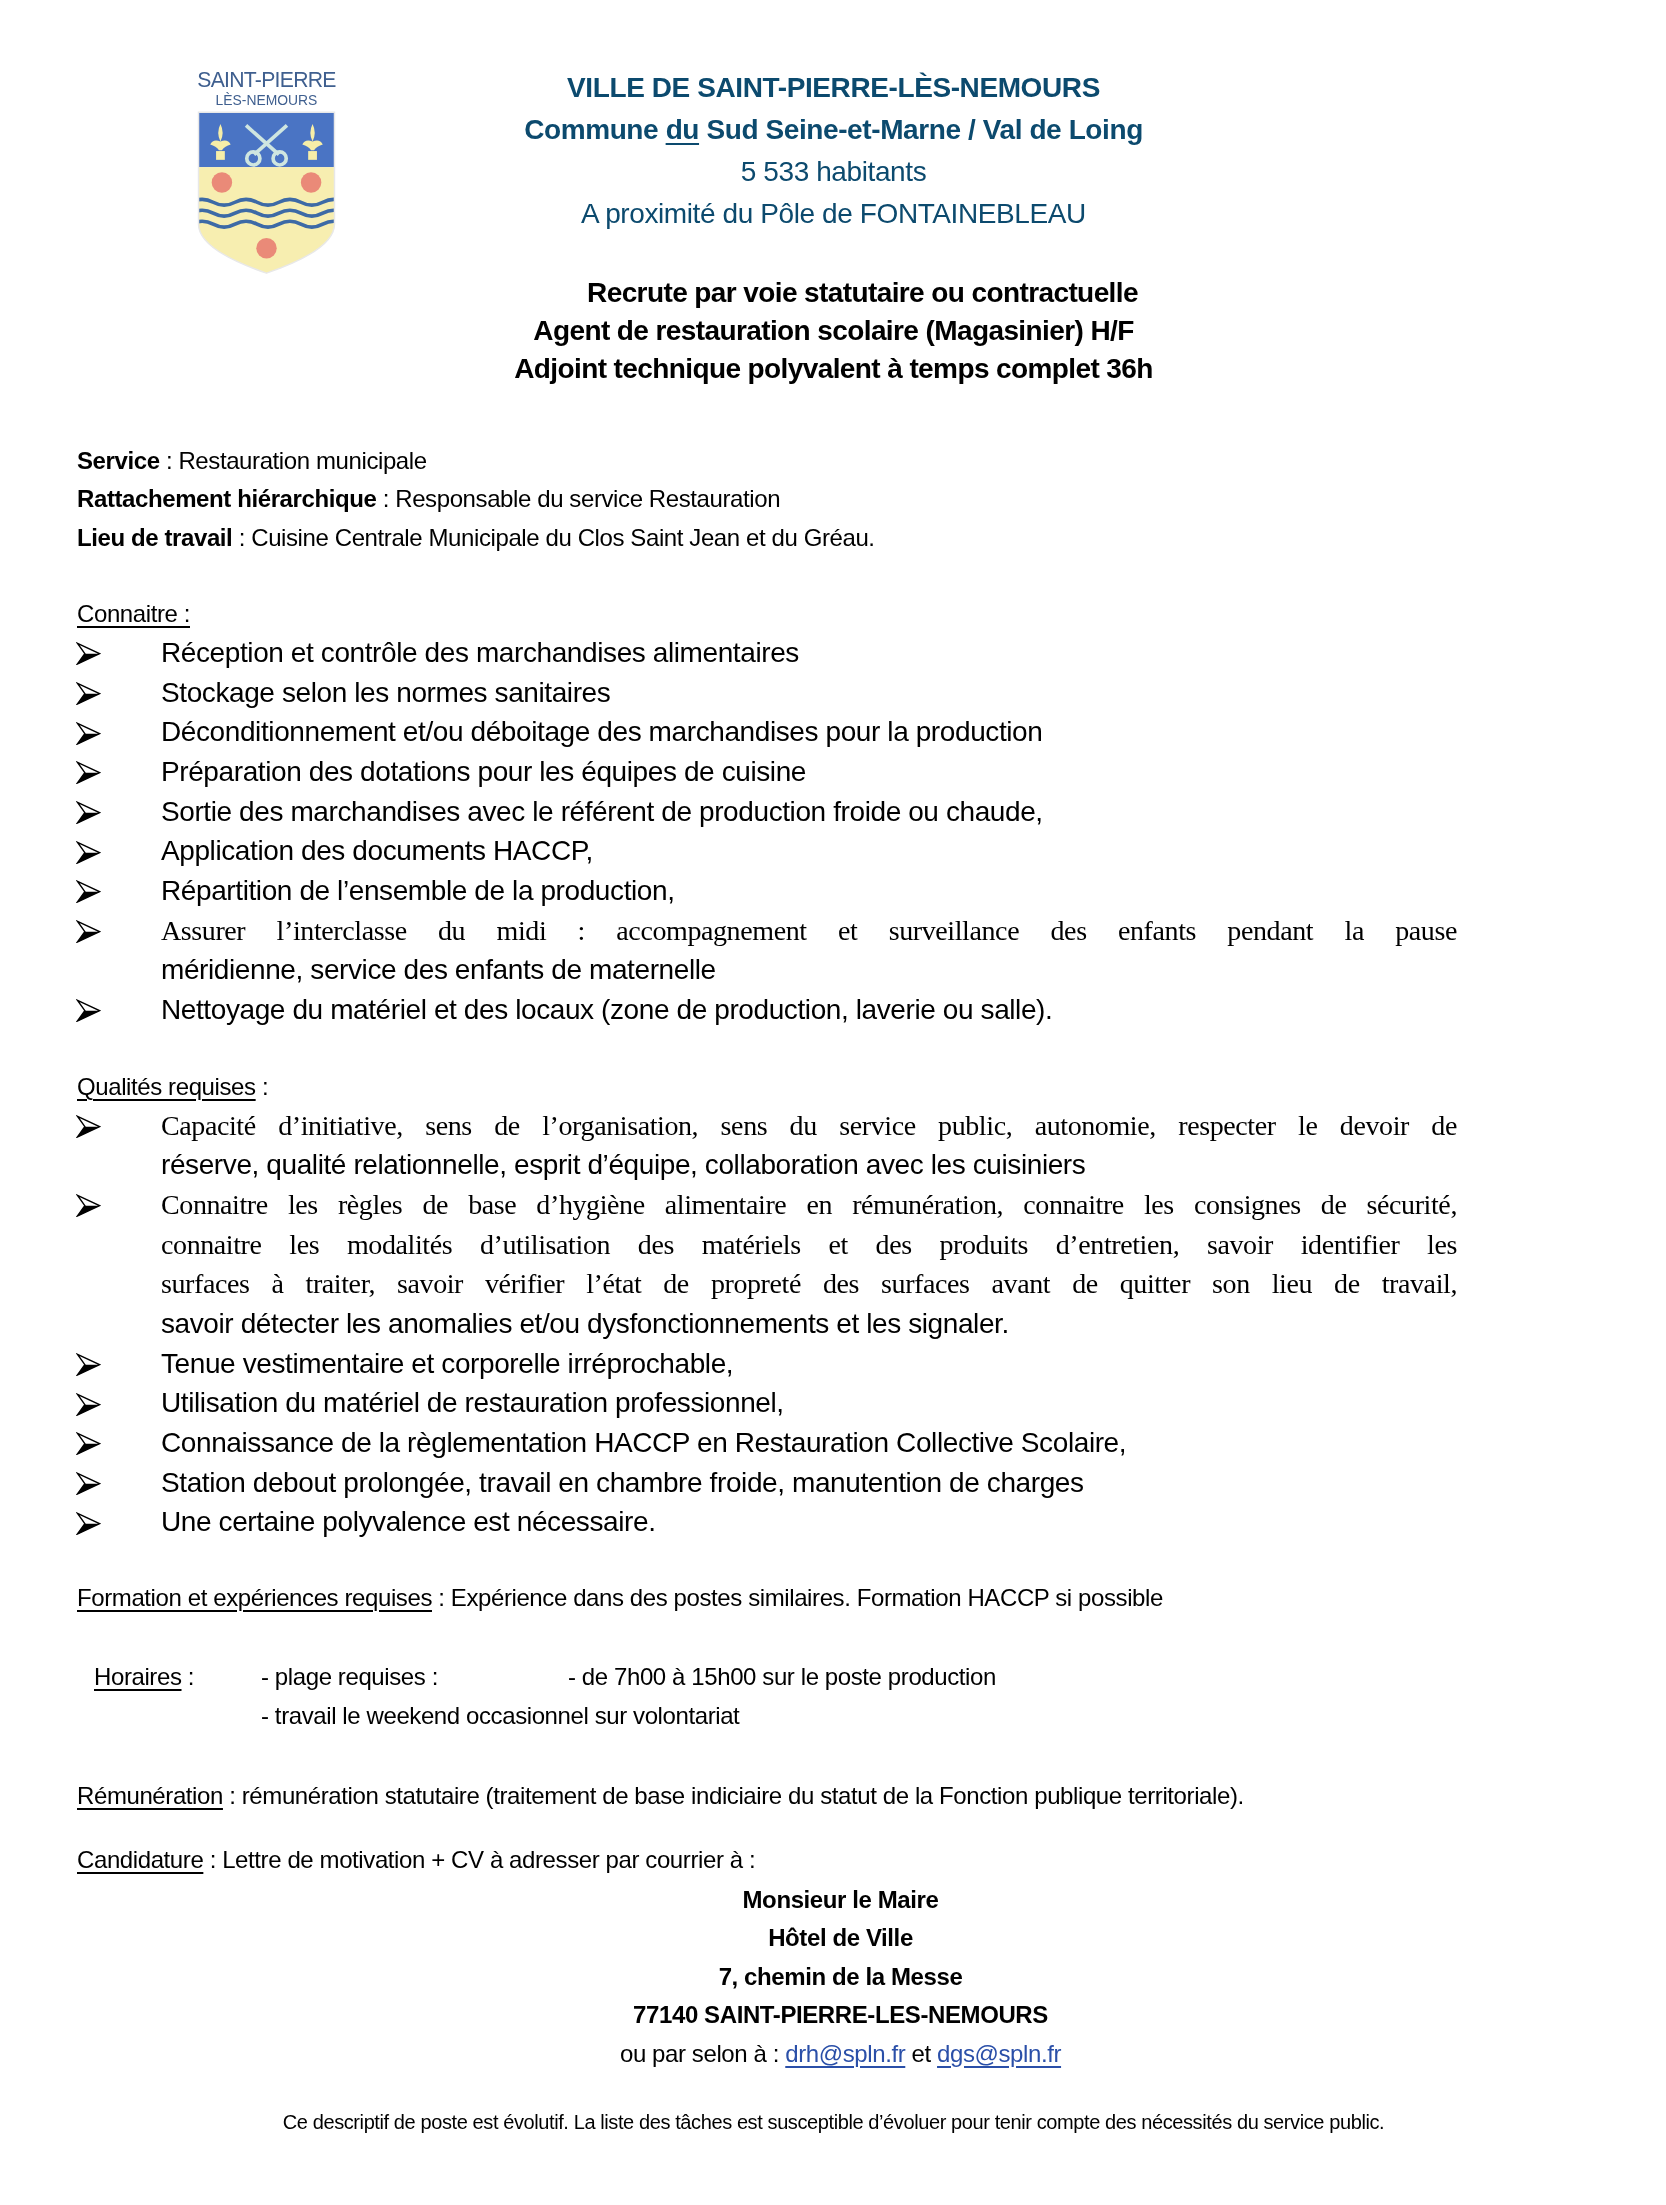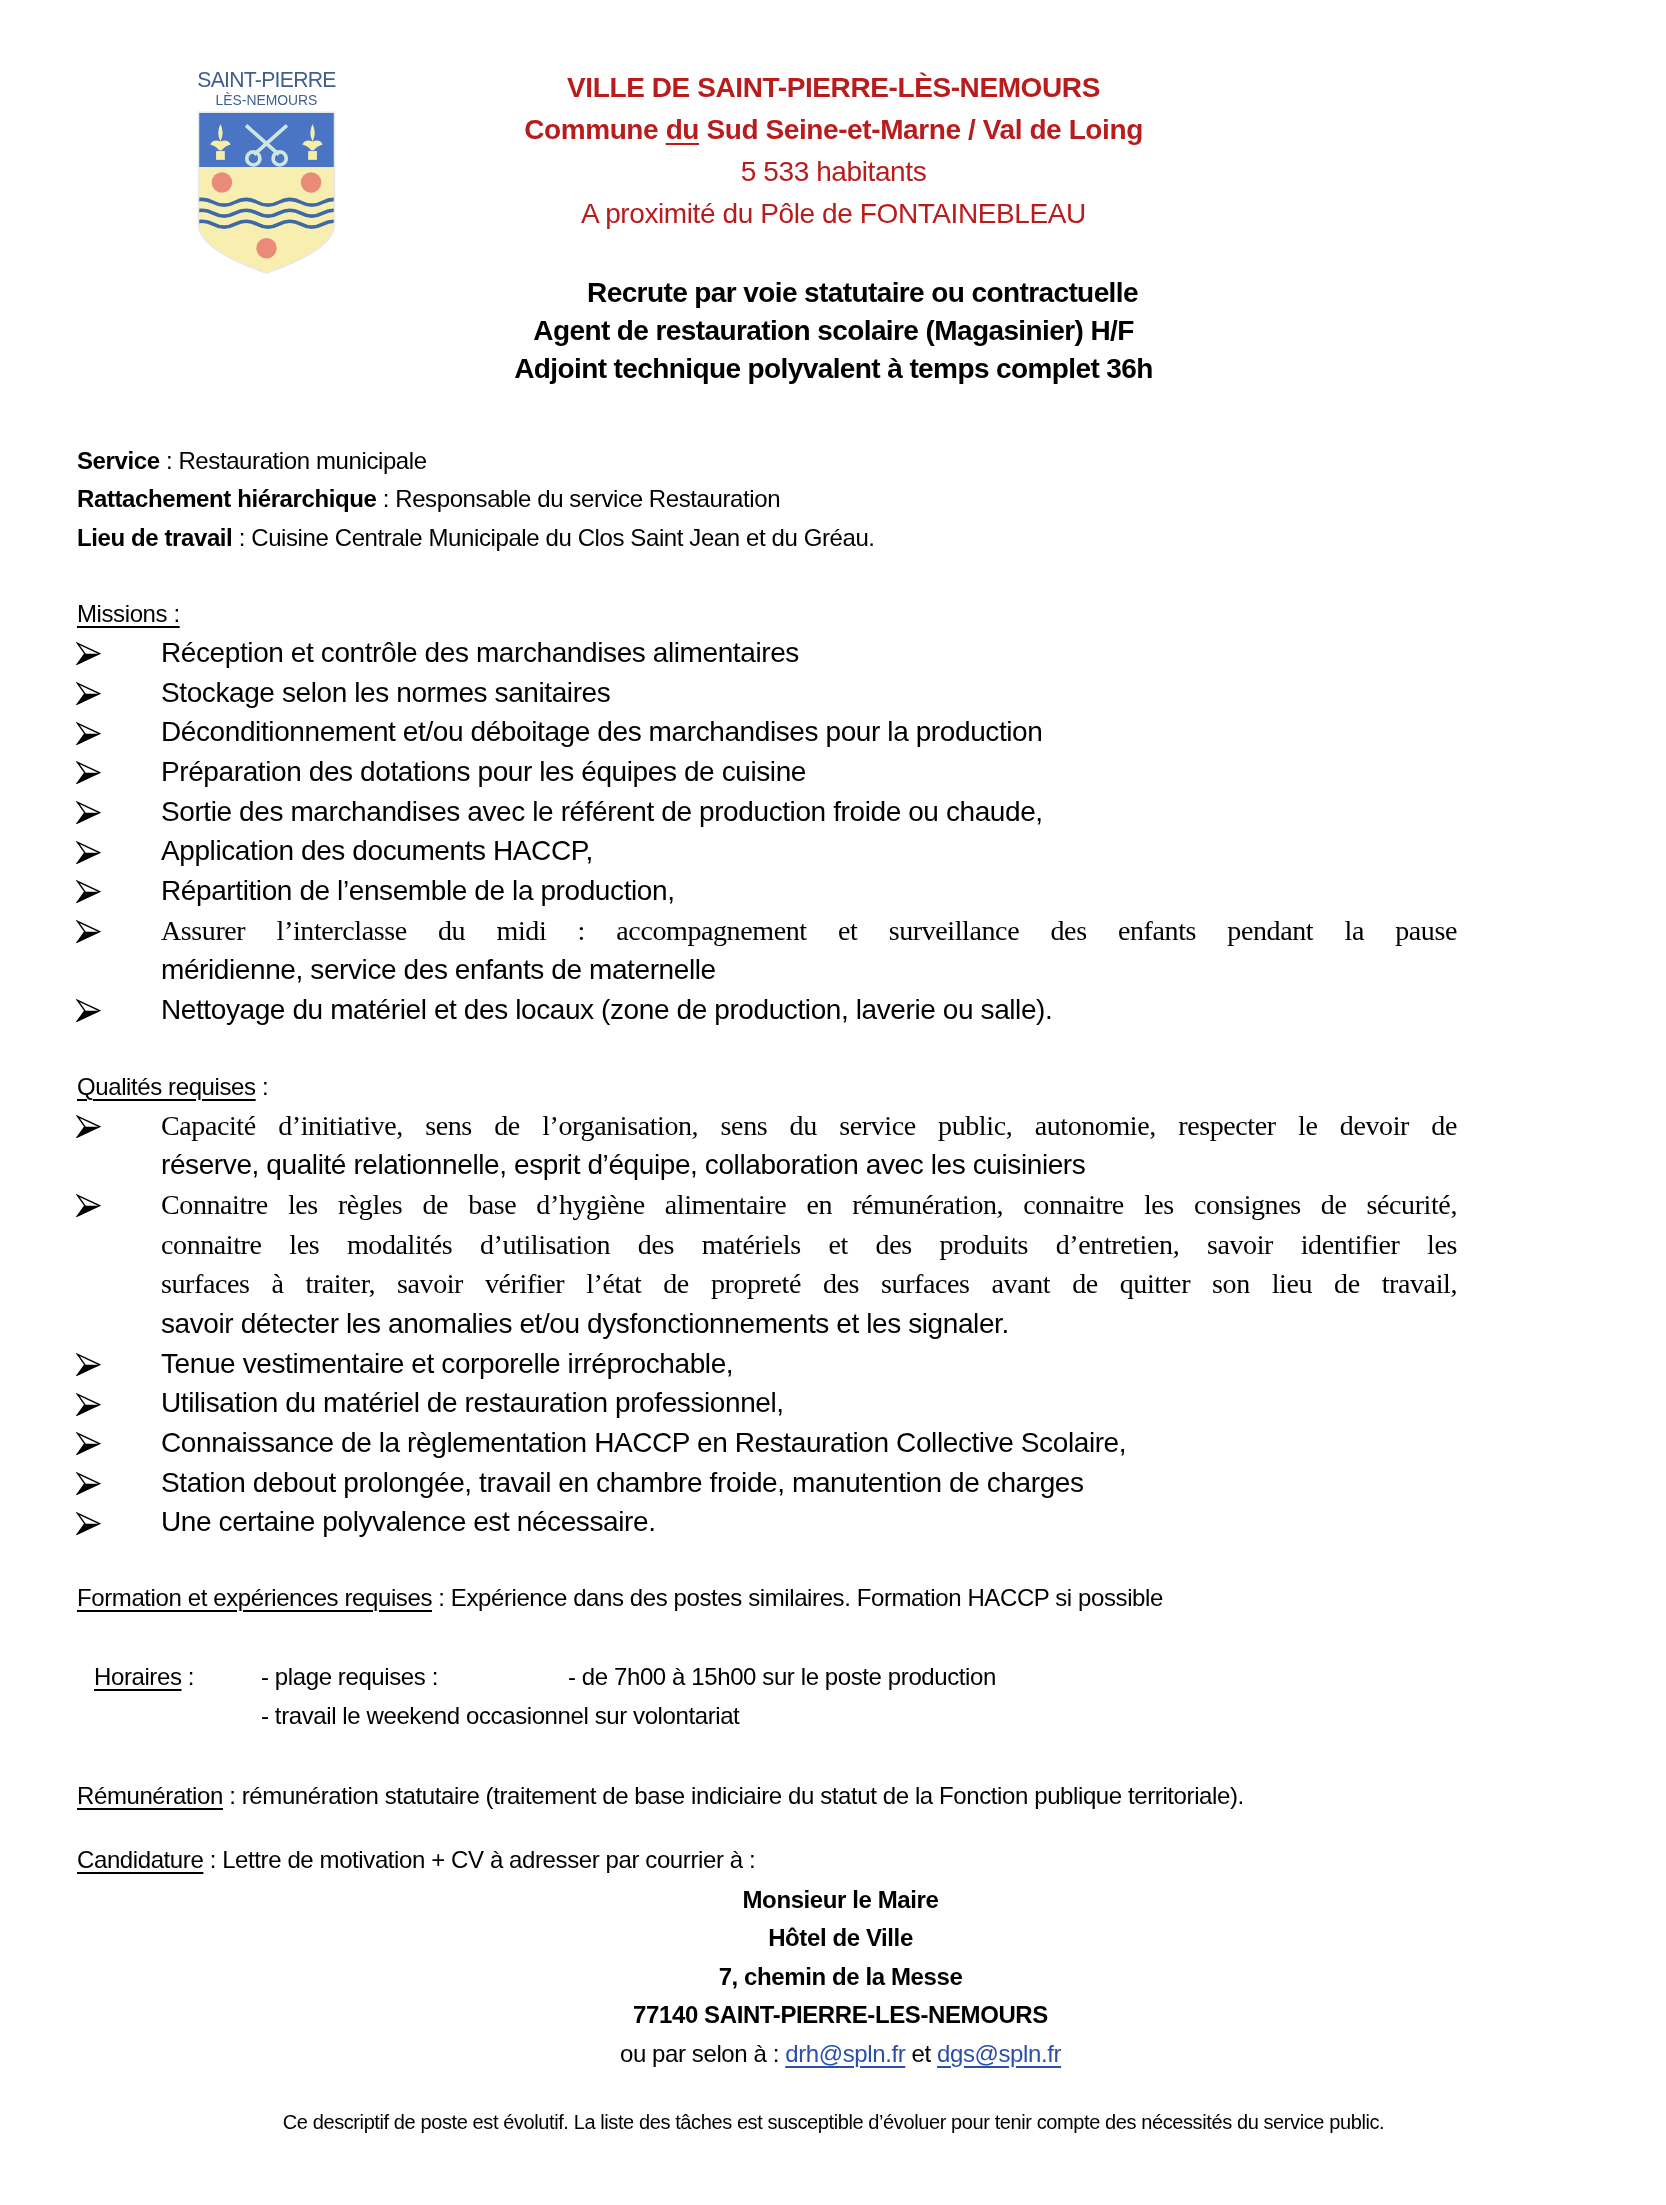--- a/index.html
+++ b/index.html
@@ -1,19 +1,19 @@
 <!DOCTYPE html>
 <html style="font-size:11.7px"><head>
 <meta charset="utf-8">
 <style>
   html, body { margin:0; padding:0; background:#ffffff; }
   body { width:1667px; height:2205px; position:relative; overflow:hidden;
          font-family:"Liberation Sans", sans-serif; color:#000; }
   .ln { position:absolute; white-space:nowrap; font-size:24px; line-height:29px; letter-spacing:-0.4px; }
-  .hdr { position:absolute; left:0; width:1667px; text-align:center; color:#b91c1c; font-size:28px; line-height:35px; letter-spacing:-0.4px; }
+  .hdr { position:absolute; left:0; width:1667px; text-align:center; color:#0c4a6e; font-size:28px; line-height:35px; letter-spacing:-0.4px; }
   .hdr.b { font-weight:bold; }
   .ttl { position:absolute; left:0; width:1667px; text-align:center; font-weight:bold; font-size:28px; line-height:35px; letter-spacing:-0.6px; }
   .b { font-weight:bold; }
   .u { text-decoration:underline; text-underline-offset:3.7px; text-decoration-thickness:1.5px; }
   .bullet { position:absolute; left:76px; width:25px; height:23.4px; }
   .btxt { position:absolute; left:161px; width:1296px; font-size:28px; line-height:29px; letter-spacing:-0.4px; }
   .just { text-align:justify; text-align-last:justify; white-space:normal;font-family:Liberation Serif, serif; }
   .ctr { position:absolute; left:0; width:1681px; text-align:center; font-size:24px; line-height:29px; letter-spacing:-0.4px; }
   .link { color:#2a4fa8; text-decoration:underline; text-underline-offset:3.7px; }
   .foot { position:absolute; left:0; width:1667px; text-align:center; font-size:20px; line-height:25px; letter-spacing:-0.4px; }
@@ -68,21 +68,21 @@
 <div class="hdr" style="top:196px">A proximité du Pôle de FONTAINEBLEAU</div>
 
 <div class="ttl" style="top:275px; padding-left:29px">Recrute par voie statutaire ou contractuelle</div>
 <div class="ttl" style="top:313px">Agent de restauration scolaire (Magasinier) H/F</div>
 <div class="ttl" style="top:351px">Adjoint technique polyvalent à temps complet 36h</div>
 
 <div class="ln" style="left:77px; top:446px"><span class="b">Service</span><span> : Restauration municipale</span></div>
 <div class="ln" style="left:77px; top:484px"><span class="b">Rattachement hiérarchique</span><span> : Responsable du service Restauration</span></div>
 <div class="ln" style="left:77px; top:523px"><span class="b">Lieu de travail</span><span> : Cuisine Centrale Municipale du Clos Saint Jean et du Gréau.</span></div>
 
-<div class="ln u" style="left:77px; top:599px">Missions :</div>
+<div class="ln u" style="left:77px; top:599px">Connaitre :</div>
 <div id="missions-list">
     <div class="bullet" style="top: 642px;"><svg width="25" height="23.4" viewBox="0 0 34 32">
         <path d="M2 2 L32 16 L2 30 L12 16 Z" fill="#fff" stroke="#000" stroke-width="2"></path>
         <path d="M2 30 L32 16 L12 16 Z" fill="#000"></path>
       </svg></div>
     <div class="btxt" style="top: 638px; white-space: nowrap;">Réception et contrôle des marchandises alimentaires</div>
     <div class="bullet" style="top: 682px;"><svg width="25" height="23.4" viewBox="0 0 34 32">
         <path d="M2 2 L32 16 L2 30 L12 16 Z" fill="#fff" stroke="#000" stroke-width="2"></path>
         <path d="M2 30 L32 16 L12 16 Z" fill="#000"></path>
       </svg></div>

